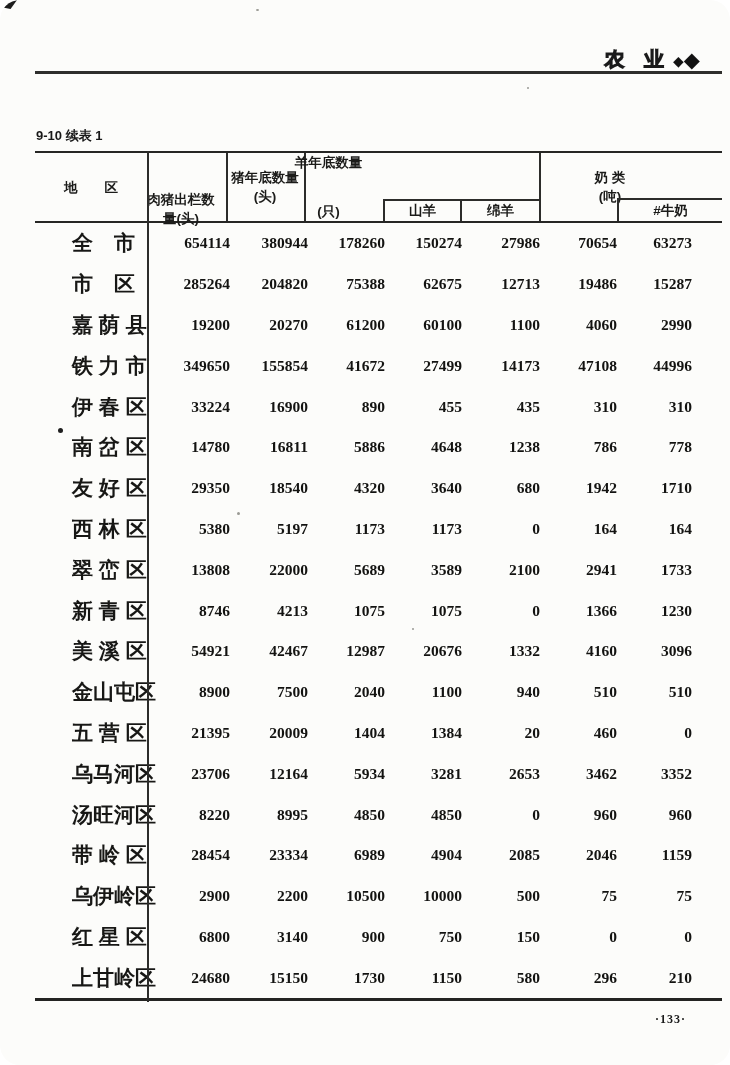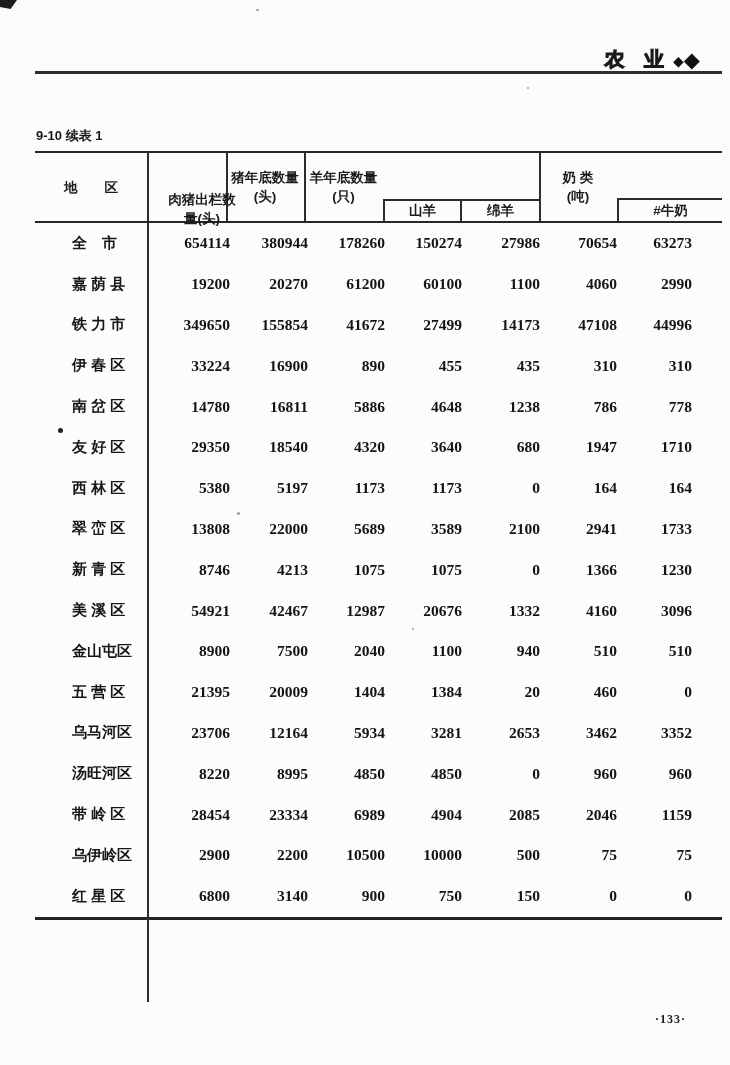--- a/index.html
+++ b/index.html
@@ -1,19 +1,19 @@
 <!DOCTYPE html>
 <html><head>
 <meta charset="utf-8">
 <style>
   html,body { margin:0; padding:0; background:#ffffff; }
   .page {
     position:relative; width:730px; height:1065px;
     background:#fcfcfa; overflow:hidden;
-    font-family:"Liberation Sans", sans-serif; color:#161616;
+    font-family:"Liberation Sans", sans-serif; color:#161616;border-radius:20px;
   }
   
   .corner-mark { position:absolute; left:0; top:0; width:17px; height:9px;
     background:#1d1d1d; clip-path:polygon(0 0,100% 0,62% 100%,0 78%); }
   .speck { position:absolute; background:#9a9a94; border-radius:50%; }
   .ink-dot { position:absolute; left:58px; top:428px; width:5px; height:5px;
     background:#1f1f1f; border-radius:50%; }
 
   
   .masthead { position:absolute; top:44px; right:30px; height:28px;
@@ -51,21 +51,21 @@
   .subbox.sheep { left:427px; width:77px; top:24px;
     border-top:2px solid #2c2c2a; }
   .subbox.milk  { left:582px; width:105px; top:23px;
     border-top:2px solid #2c2c2a; border-left:2px solid #2c2c2a; }
 
   .tbody { position:relative; border-bottom:3px solid #242422; }
   .tr { display:grid;
     grid-template-columns:112px 83px 78px 77px 77px 78px 77px 105px;
     height:40.8px; align-items:center; }
   .td { white-space:nowrap; }
-  .td.region { padding-left:37px; font-size:15px; font-weight:600;
+  .td.region { padding-left:37px; font-size:21px; font-weight:600;
     color:#171715; }
   .td.num { text-align:right; font-family:"Liberation Serif", serif;
     font-size:15.5px; font-weight:bold; color:#131311;
     font-variant-numeric:lining-nums; }
   .td.num.last { padding-right:30px; }
 
   .page-number { position:absolute; top:1012px; right:44px;
     font-family:"Liberation Serif", serif; font-size:12px;
     font-weight:600; color:#1a1a1a; letter-spacing:1px; }
 </style>
@@ -94,33 +94,33 @@
     <div class="col-divider"></div>
 
     <div class="thead">
       <div class="vline" style="left:191px;"></div>
       <div class="vline" style="left:269px;"></div>
       <div class="vline" style="left:504px;"></div>
 
       <div class="hcell" style="left:0; width:112px;">
         <span>地　　区</span>
       </div>
-      <div class="hcell" style="left:129px; width:76px;margin-top:43px;">
+      <div class="hcell" style="left:108px; width:76px;margin-top:43px;">
         <span>肉猪出栏数</span>
         <span>量(头)</span>
       </div>
       <div class="hcell" style="left:191px; width:78px;">
         <span>猪年底数量</span>
         <span>(头)</span>
       </div>
-      <div class="hcell" style="left:269px; width:79px;">
+      <div class="hcell" style="left:254px; width:79px;justify-content:space-between;">
         <span>羊年底数量</span>
         <span>(只)</span>
       </div>
-      <div class="hcell" style="left:504px; width:78px;">
+      <div class="hcell" style="left:504px; width:78px;padding-left:32px;">
         <span>奶 类</span>
         <span>(吨)</span>
       </div>
 
       <div class="subbox goat">
         <span>山羊</span>
       </div>
       <div class="subbox sheep">
         <span>绵羊</span>
       </div>
@@ -134,20 +134,30 @@
     <div class="td region">全　市</div>
     <div class="td num">654114</div>
     <div class="td num">380944</div>
     <div class="td num">178260</div>
     <div class="td num">150274</div>
     <div class="td num">27986</div>
     <div class="td num">70654</div>
     <div class="td num last">63273</div>
   </div>
         <div class="tr">
+    <div class="td region">市　区</div>
+    <div class="td num">285264</div>
+    <div class="td num">204820</div>
+    <div class="td num">75388</div>
+    <div class="td num">62675</div>
+    <div class="td num">12713</div>
+    <div class="td num">19486</div>
+    <div class="td num last">15287</div>
+  </div>
+        <div class="tr">
     <div class="td region">嘉 荫 县</div>
     <div class="td num">19200</div>
     <div class="td num">20270</div>
     <div class="td num">61200</div>
     <div class="td num">60100</div>
     <div class="td num">1100</div>
     <div class="td num">4060</div>
     <div class="td num last">2990</div>
   </div>
         <div class="tr">
@@ -180,21 +190,21 @@
     <div class="td num">786</div>
     <div class="td num last">778</div>
   </div>
         <div class="tr">
     <div class="td region">友 好 区</div>
     <div class="td num">29350</div>
     <div class="td num">18540</div>
     <div class="td num">4320</div>
     <div class="td num">3640</div>
     <div class="td num">680</div>
-    <div class="td num">1947</div>
+    <div class="td num">1942</div>
     <div class="td num last">1710</div>
   </div>
         <div class="tr">
     <div class="td region">西 林 区</div>
     <div class="td num">5380</div>
     <div class="td num">5197</div>
     <div class="td num">1173</div>
     <div class="td num">1173</div>
     <div class="td num">0</div>
     <div class="td num">164</div>
@@ -293,17 +303,27 @@
         <div class="tr">
     <div class="td region">红 星 区</div>
     <div class="td num">6800</div>
     <div class="td num">3140</div>
     <div class="td num">900</div>
     <div class="td num">750</div>
     <div class="td num">150</div>
     <div class="td num">0</div>
     <div class="td num last">0</div>
   </div>
+        <div class="tr">
+    <div class="td region">上甘岭区</div>
+    <div class="td num">24680</div>
+    <div class="td num">15150</div>
+    <div class="td num">1730</div>
+    <div class="td num">1150</div>
+    <div class="td num">580</div>
+    <div class="td num">296</div>
+    <div class="td num last">210</div>
+  </div>
       </div>
   </div>
 
   <div class="page-number">·133·</div>
 </div>
 
 </body></html>

